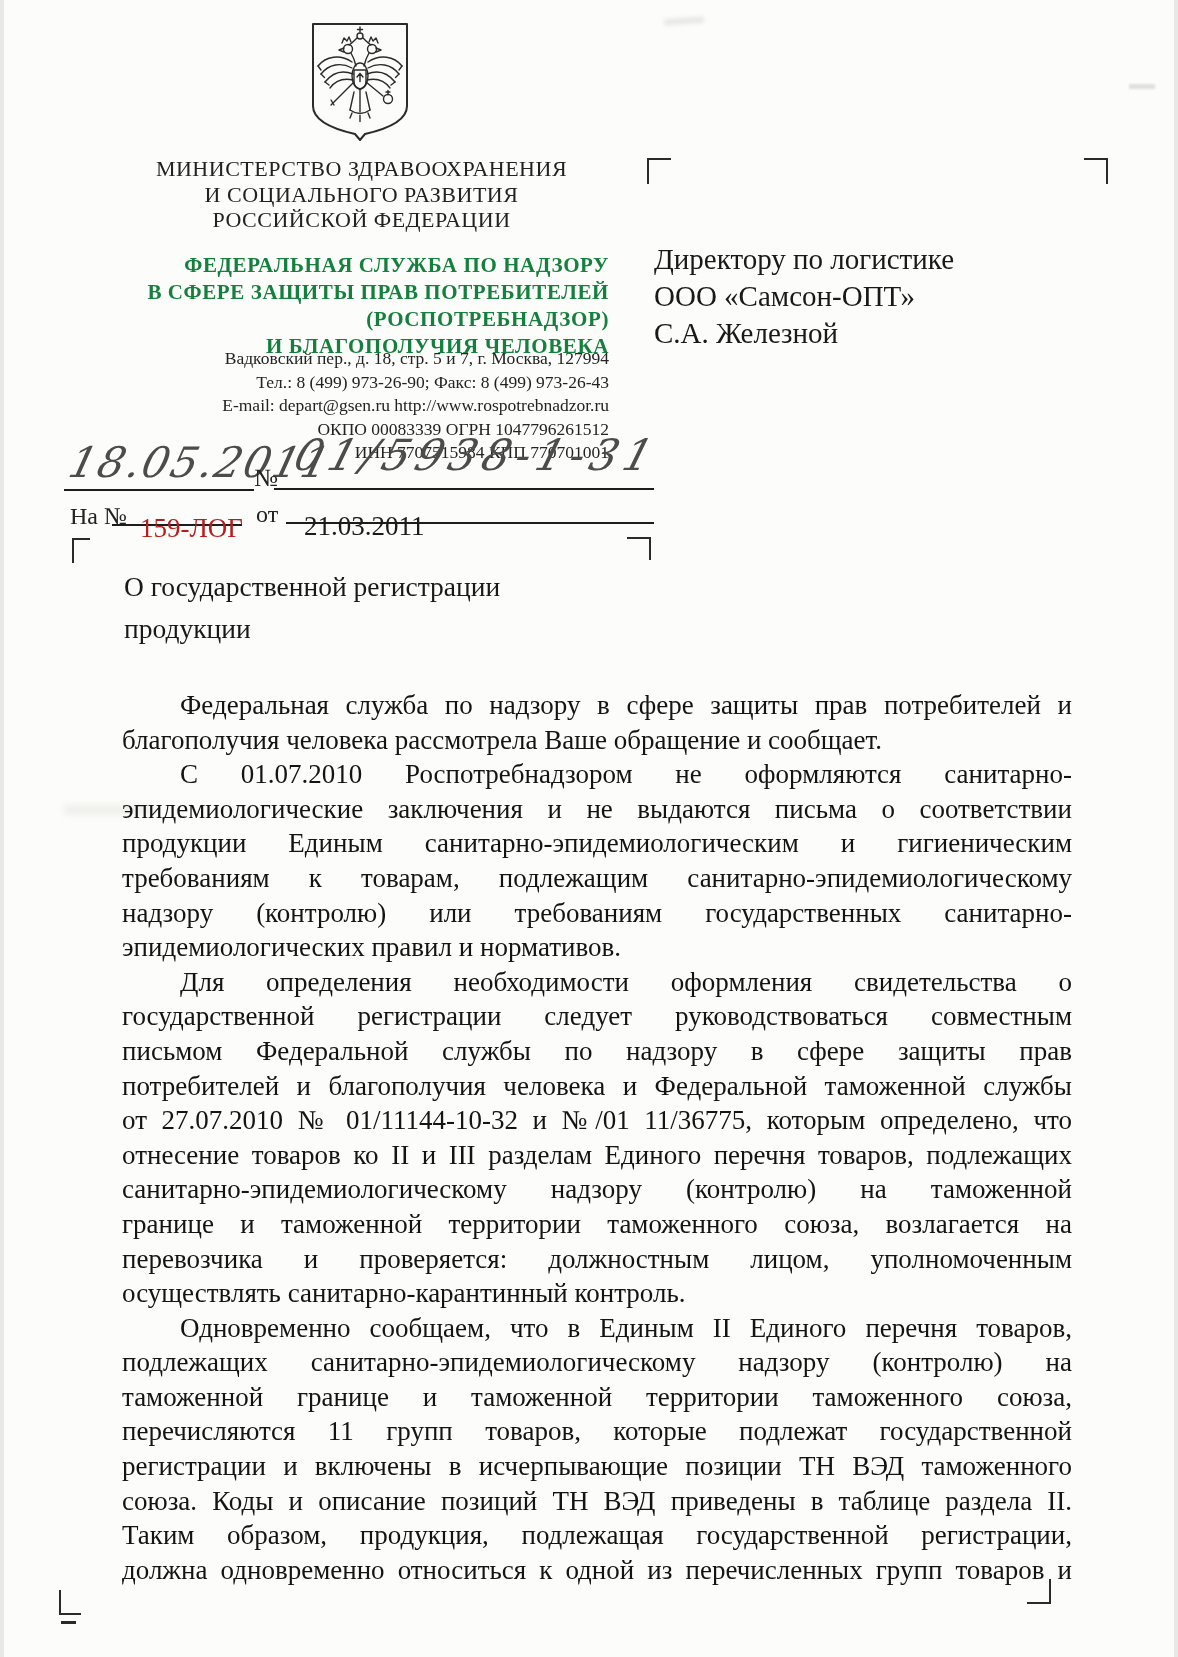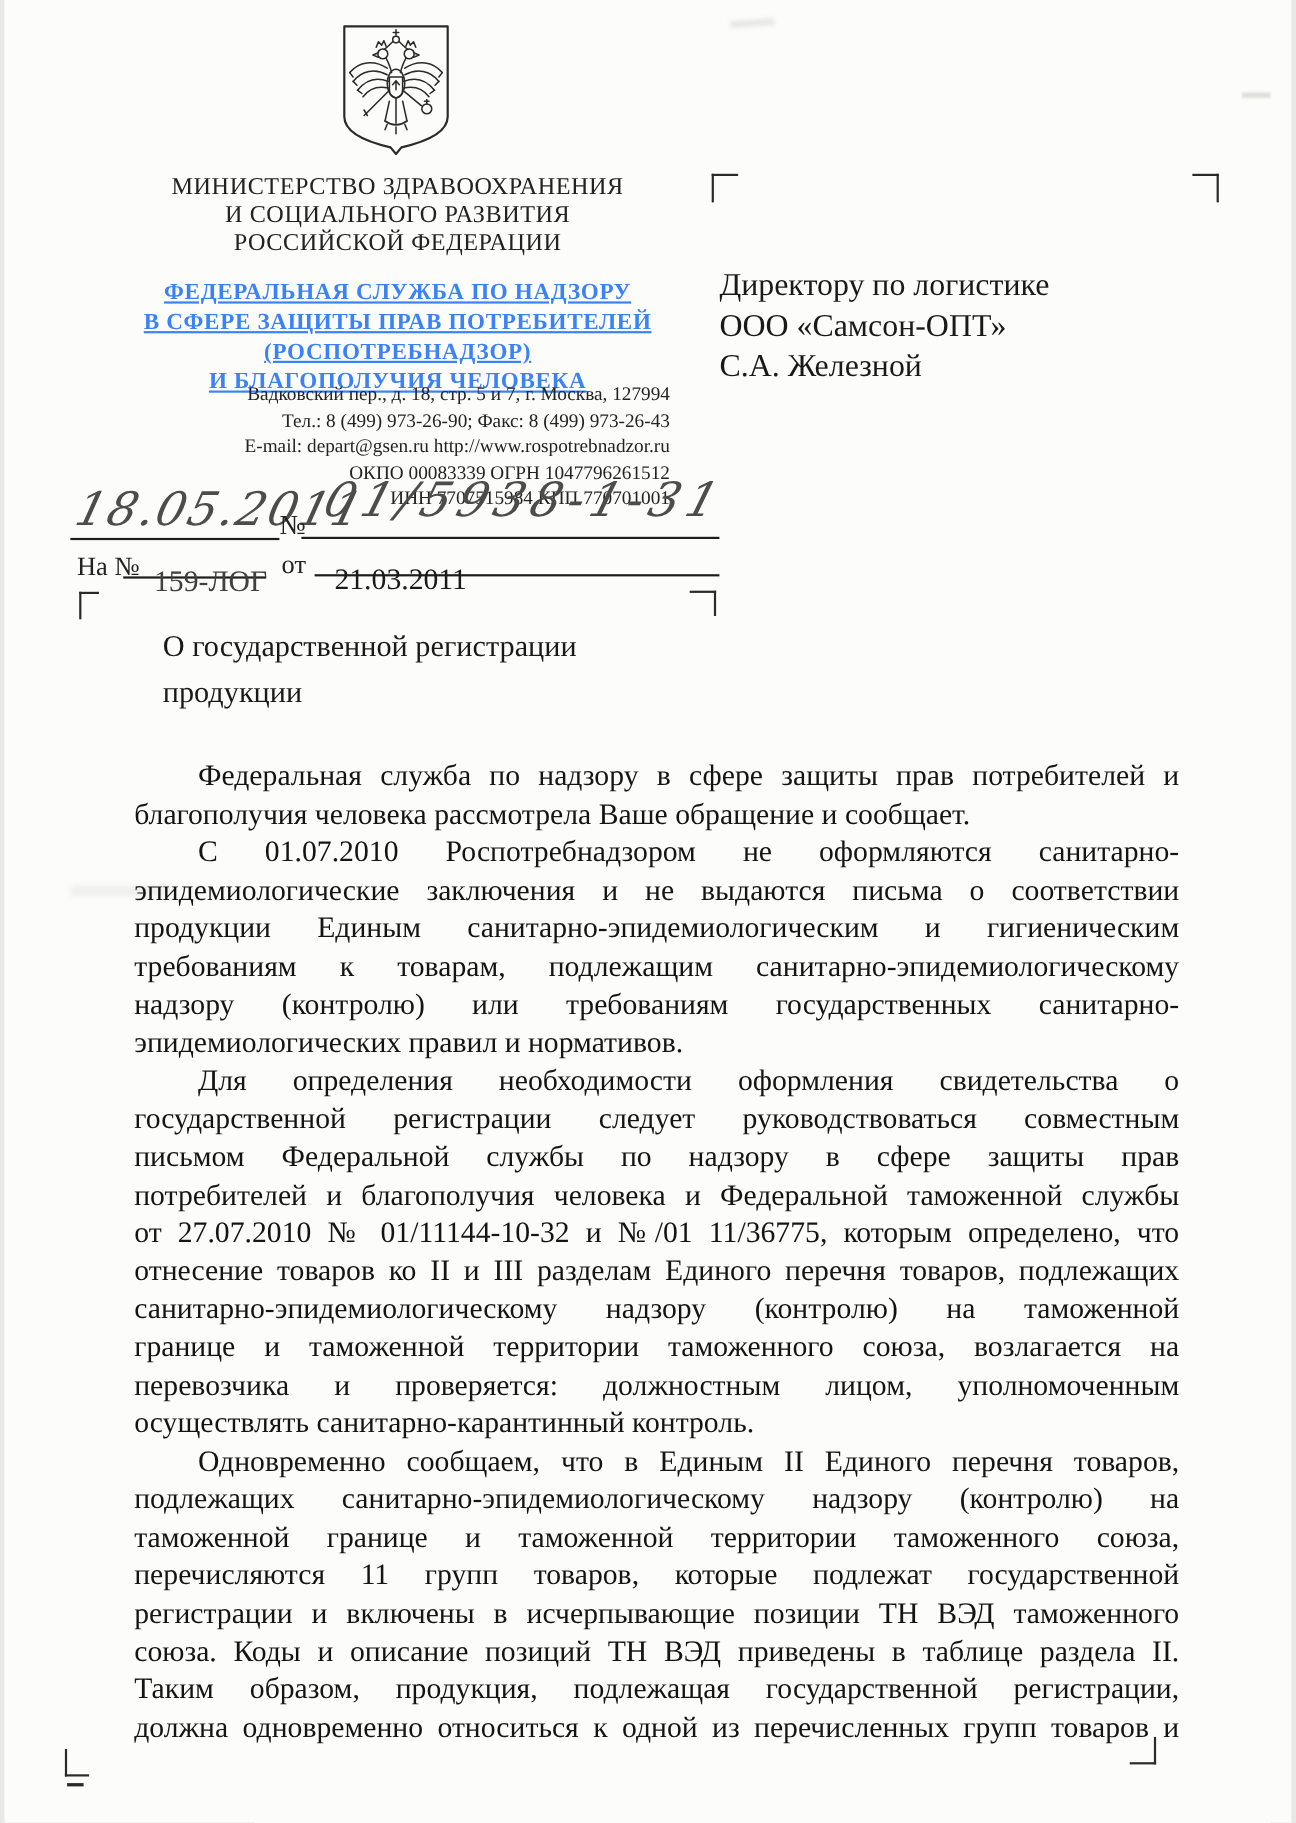--- a/index.html
+++ b/index.html
@@ -26,23 +26,22 @@
   .emblem .thin { stroke-width:1.4; }
 
   
   .ministry {
     position:absolute; left:120px; top:156px; width:475px;
     text-align:center; font-size:22px; line-height:25.5px; letter-spacing:.5px;
     color:#222;
   }
   .service {
     position:absolute; left:110px; top:252px; width:495px;
-    text-align:center; font-weight:bold; font-size:21px; line-height:27px; letter-spacing:.6px;
-    color:#3b82f6;
-    text-decoration:underline;
+    text-align:right; font-weight:bold; font-size:21px; line-height:27px; letter-spacing:.6px;
+    color:#15803d;
   }
   .contacts {
     position:absolute; left:110px; top:347px; width:495px;
     text-align:right; font-size:17.5px; line-height:23.5px; color:#232323;
   }
 
   
   .recipient {
     position:absolute; left:650px; top:241px; width:420px;
     font-size:29px; line-height:37px; color:#191919;
@@ -71,25 +70,25 @@
 
   .hand {
     font-family:"DejaVu Serif",serif; font-style:italic;
     color:#4c4c4c; white-space:nowrap;
   }
   .hw-date { position:absolute; left:66px; top:438px; font-size:42px; letter-spacing:2px; transform:skewX(-14deg); }
   .hw-num  { position:absolute; left:292px; top:430px; font-size:43px; letter-spacing:6px; transform:skewX(-16deg); }
   .no-sign { position:absolute; left:250px; top:464px; font-size:25px; color:#222; }
   .lbl-na  { position:absolute; left:66px;  top:503px; font-size:24px; color:#222; }
   .lbl-ot  { position:absolute; left:252px; top:501px; font-size:24px; color:#222; }
-  .ref-num { position:absolute; left:136px; top:513px; font-size:27px; color:#404040; }
+  .ref-num { position:absolute; left:136px; top:513px; font-size:27px; color:#b91c1c; }
   .ref-date{ position:absolute; left:300px; top:511px; font-size:27px; color:#1b1b1b; }
 
   
-  .subject { position:absolute; left:120px; top:566px; width:480px; font-size:27.5px; line-height:42px; color:#191919;margin-left:24px; }
+  .subject { position:absolute; left:120px; top:566px; width:480px; font-size:27.5px; line-height:42px; color:#191919; }
 
   
   .body-text {
     position:absolute; left:118px; top:688px; width:950px;
     font-size:27px; line-height:34.6px; color:#141414;
   }
   .paragraph { margin:0; }
   .bline { text-align:justify; text-align-last:justify; white-space:normal; }
   .bline.first { padding-left:58px; }
   .bline.last { text-align-last:left; }

